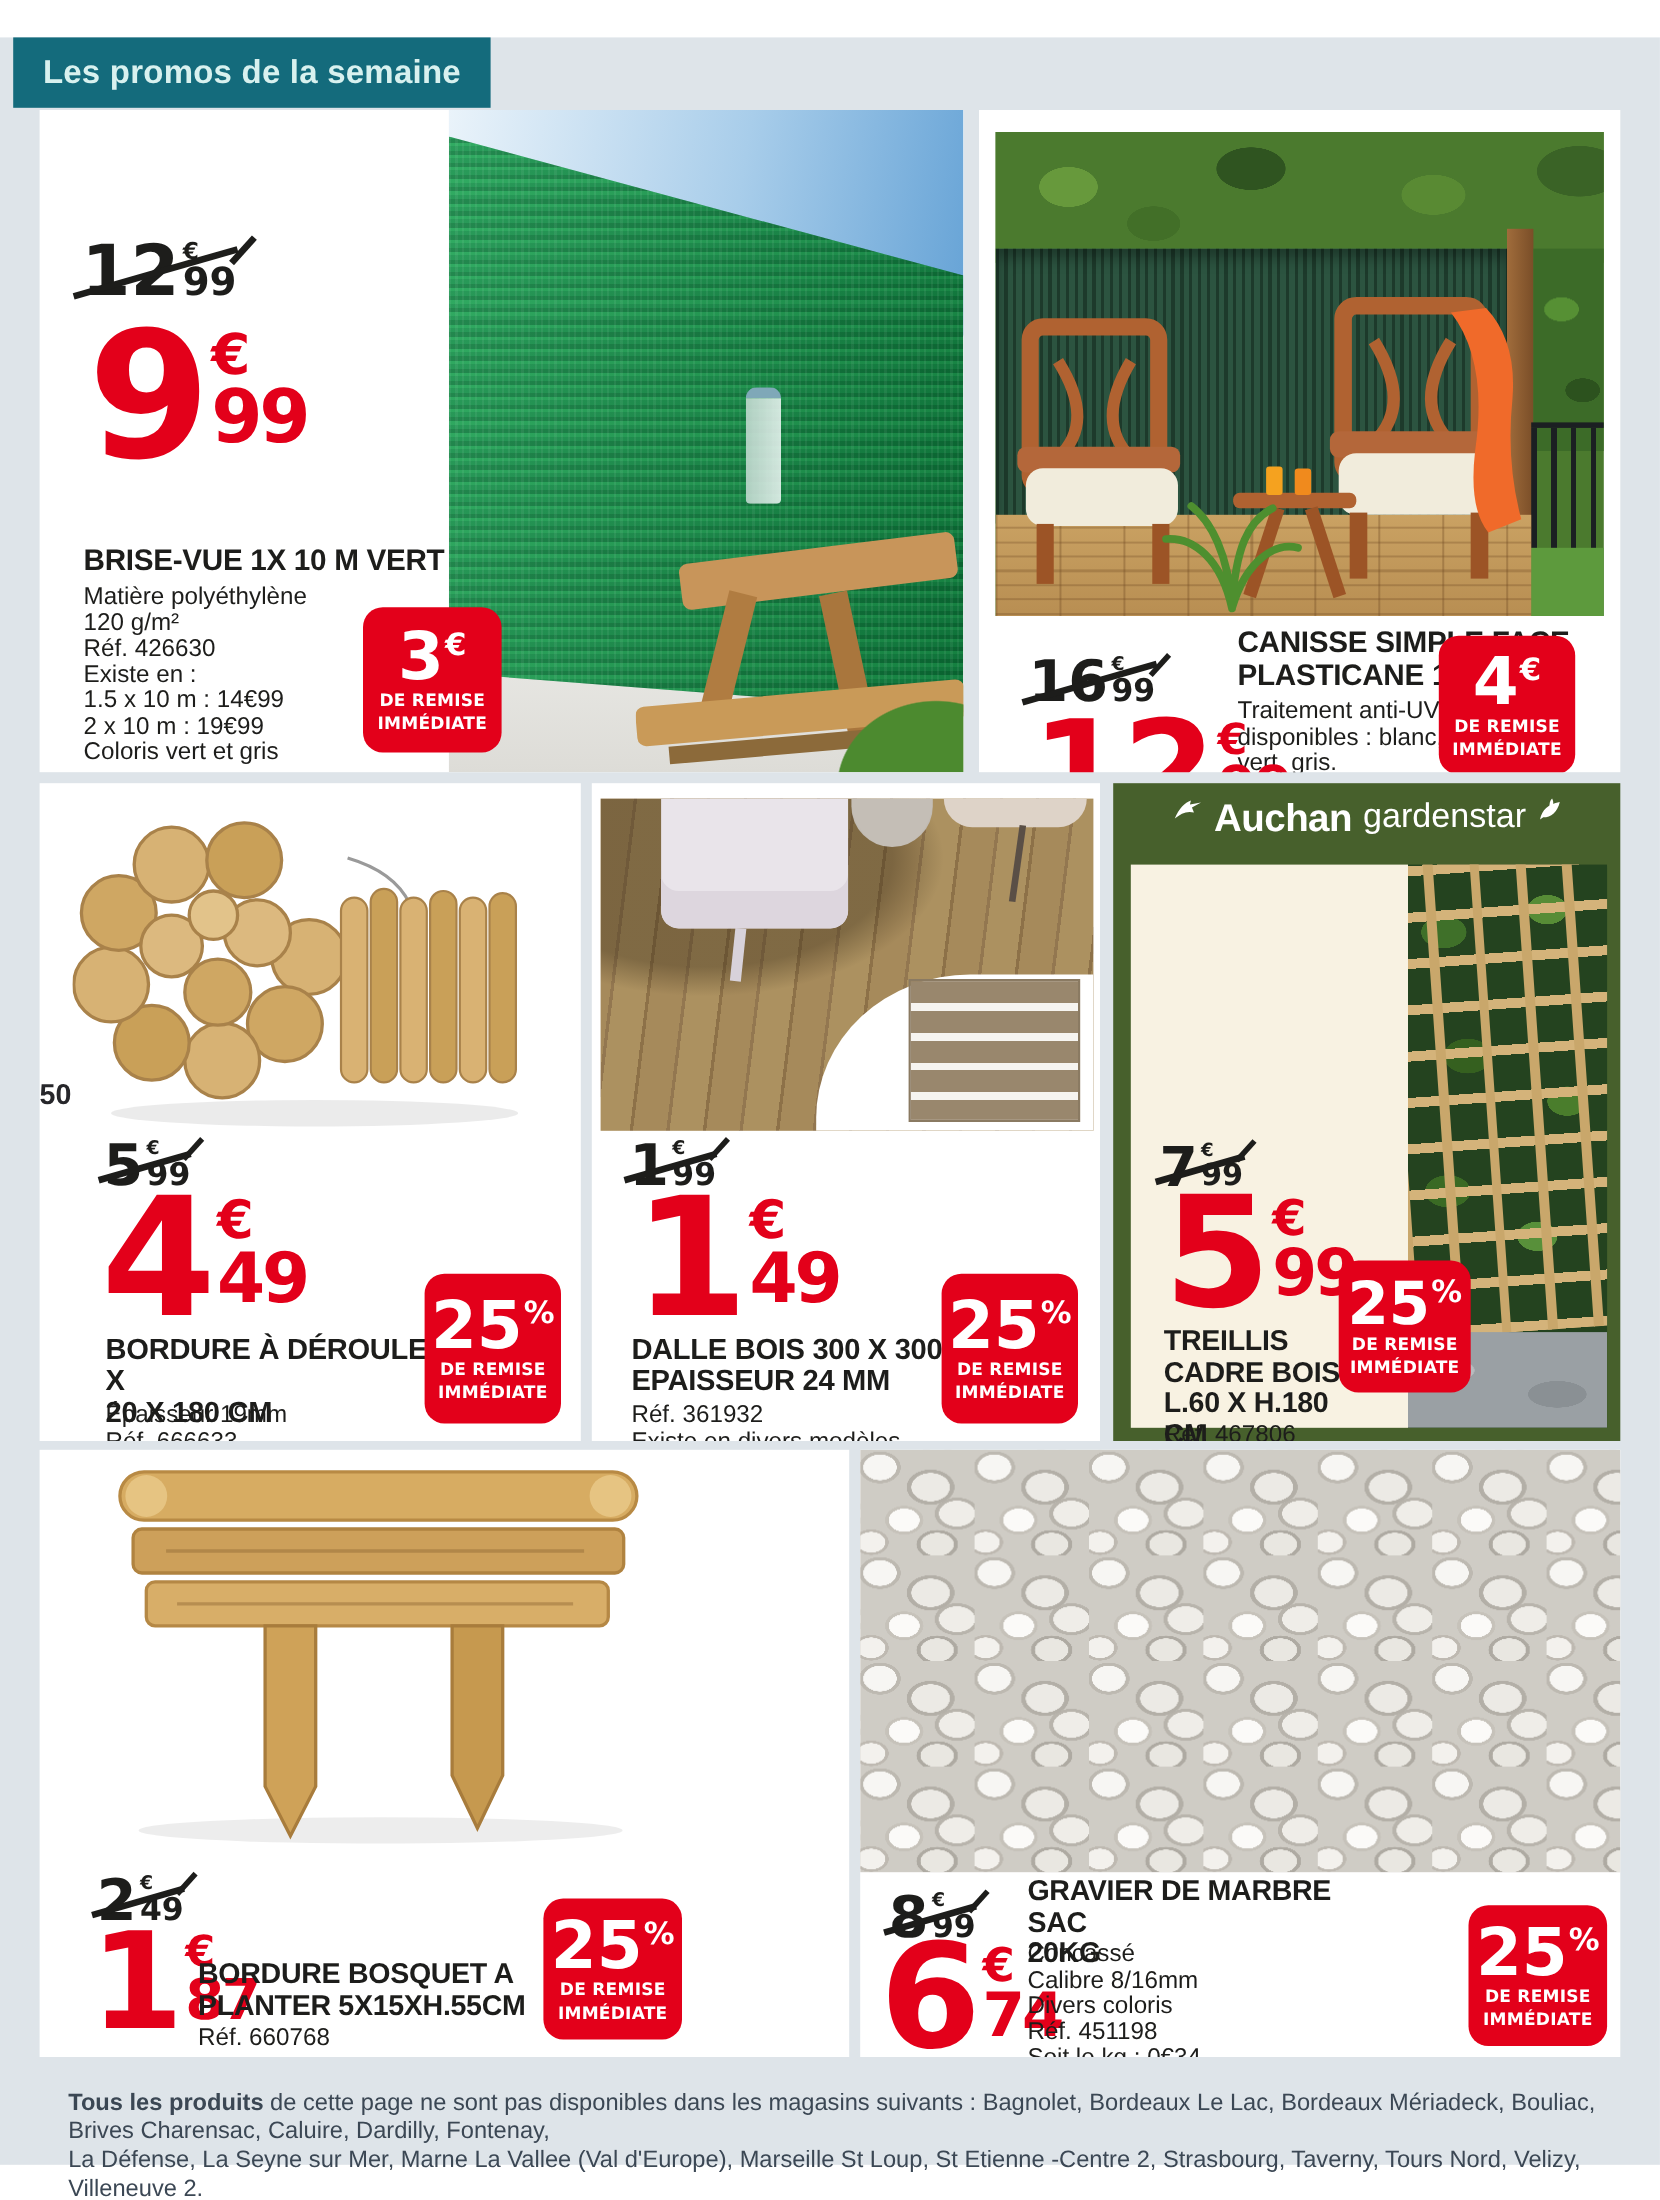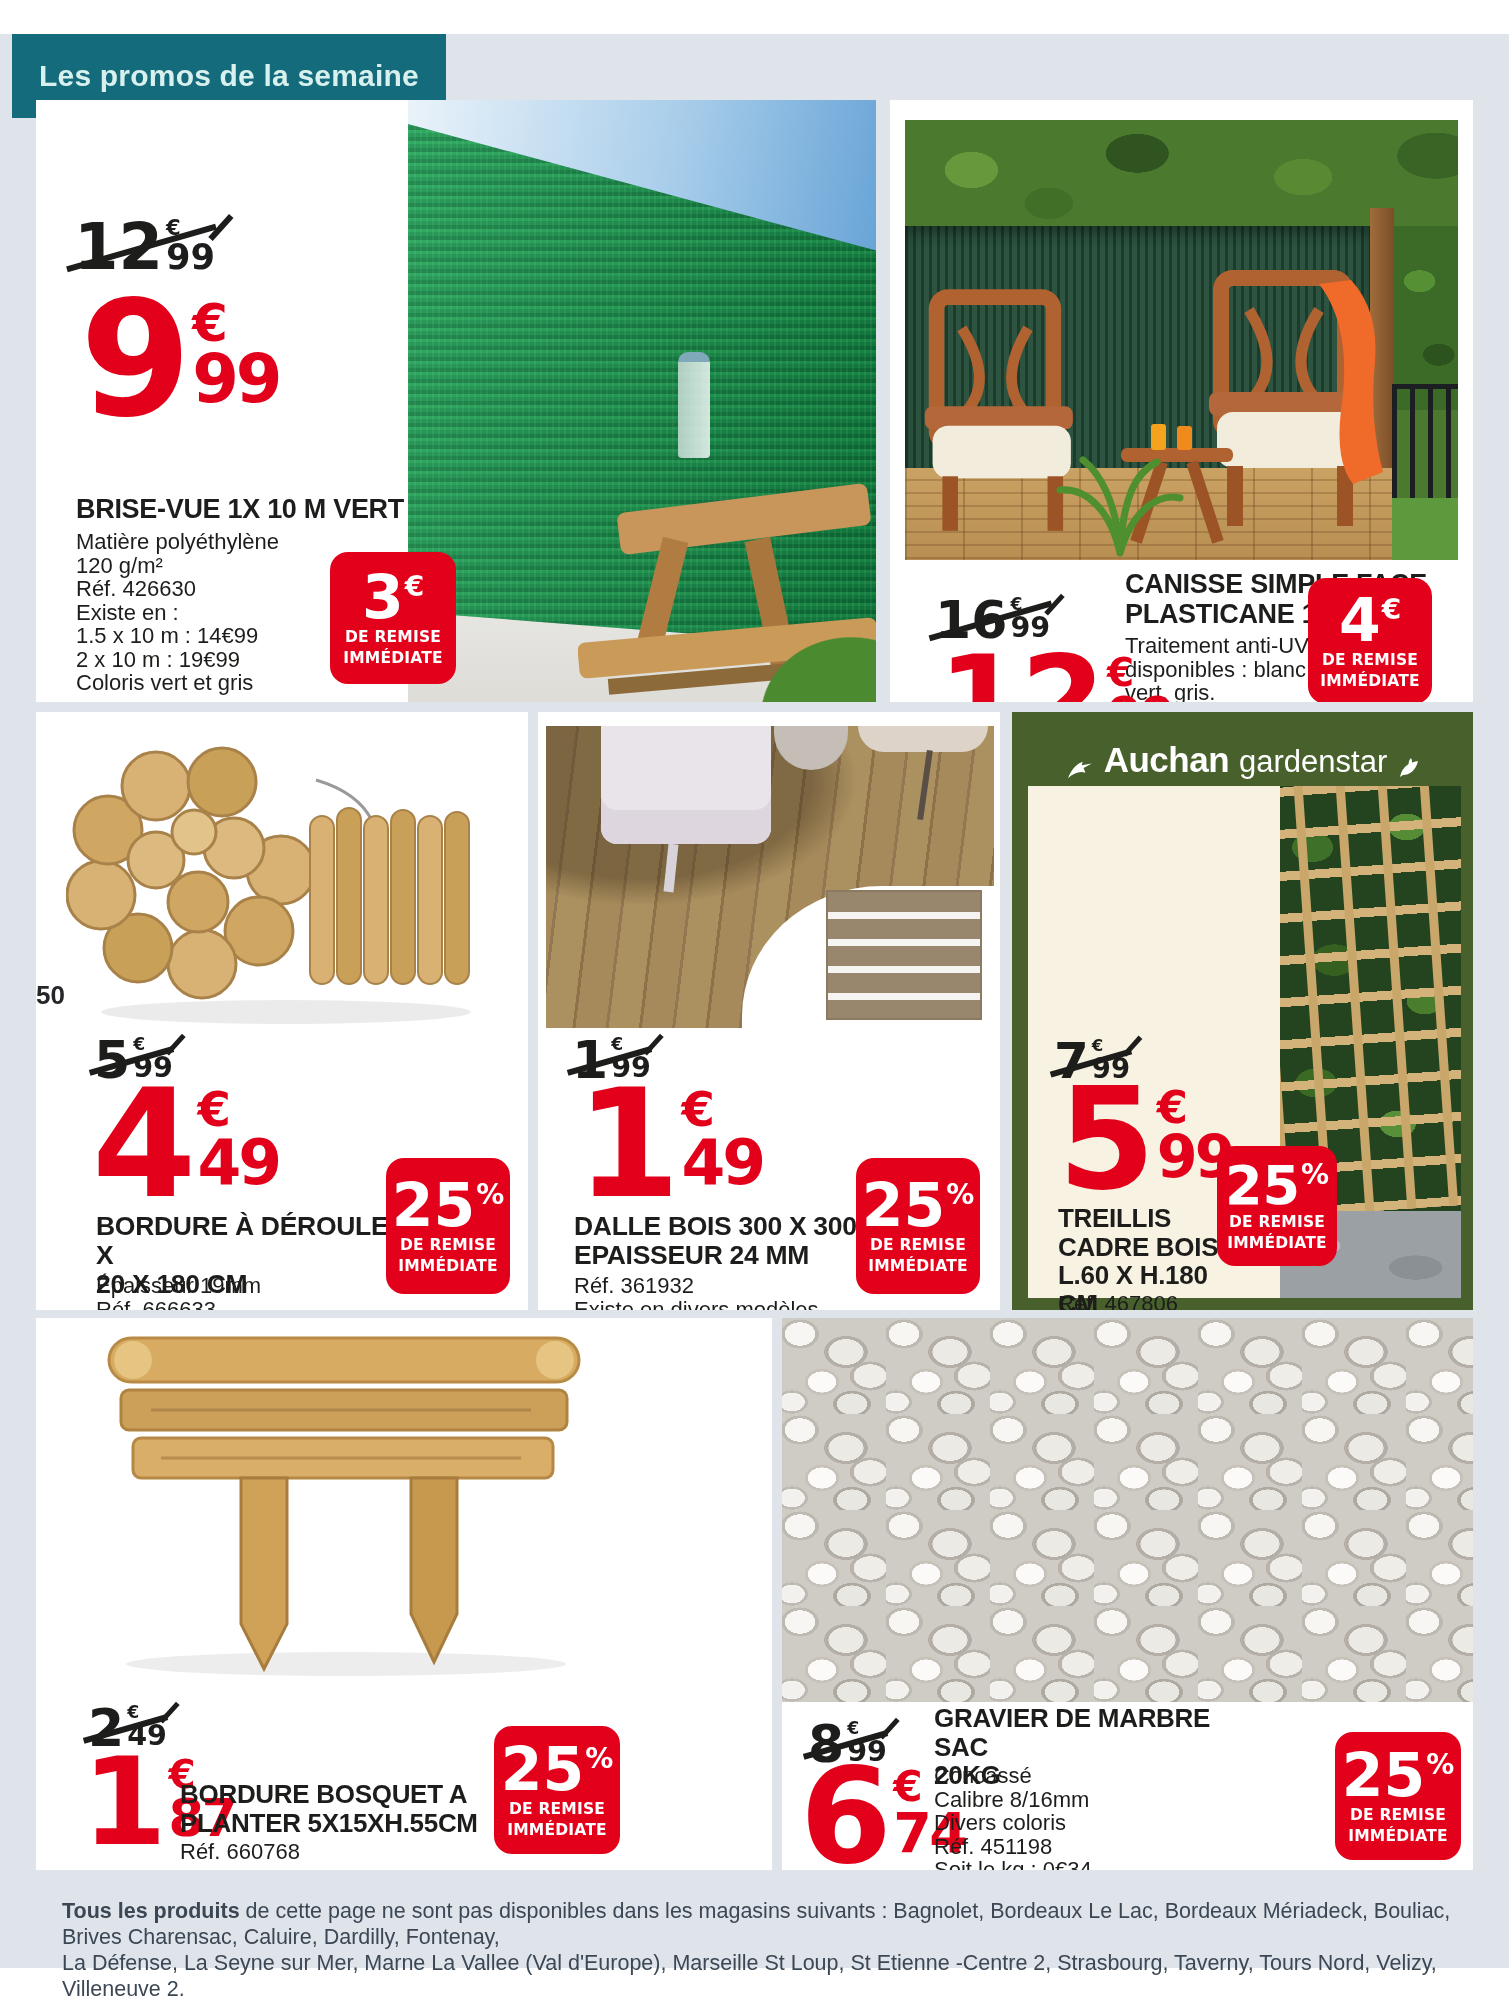--- a/index.html
+++ b/index.html
@@ -2,21 +2,21 @@
 <html><head>
 <meta charset="utf-8">
 <style>
   html,body{margin:0;padding:0;background:#fff}
   #page{position:relative;width:1509px;height:2000px;background:#fff;overflow:hidden;
         font-family:"Liberation Sans",sans-serif;color:#1d1d1b}
   .bg{position:absolute;left:0;top:34px;width:1509px;height:1934px;background:#dee4e9}
 
   
   .page-header{position:absolute;left:12px;top:34px;height:64px;line-height:64px;
-    background:#146b7c;color:#d8f1ef;font-size:30px;font-weight:bold;padding:10px 27px;
+    background:#146b7c;color:#d8f1ef;font-size:30px;font-weight:bold;padding:0 27px;
     letter-spacing:.2px}
   .page-num{position:absolute;left:36px;top:980px;font-size:26px;font-weight:bold;color:#26262a}
 
   
   .card{position:absolute;background:#fff;overflow:hidden}
   .card.green{background:#47602c}
 
   
   .po{position:absolute;display:inline-flex;font-weight:bold;color:#1d1d1b;
       font-family:"DejaVu Sans",sans-serif}
@@ -141,21 +141,21 @@
      radial-gradient(26px 20px at 18px 16px,#f7f6f3 0 58%,#bdb9b1 59% 72%,rgba(0,0,0,0) 73%),
      radial-gradient(30px 22px at 64px 34px,#eceae5 0 58%,#b3afa7 59% 72%,rgba(0,0,0,0) 73%),
      radial-gradient(24px 18px at 40px 64px,#fbfaf8 0 58%,#c6c2ba 59% 72%,rgba(0,0,0,0) 73%),
      radial-gradient(28px 20px at 88px 58px,#efede8 0 58%,#b8b4ac 59% 72%,rgba(0,0,0,0) 73%),
      radial-gradient(22px 16px at 10px 84px,#f3f1ed 0 58%,#beb9b1 59% 72%,rgba(0,0,0,0) 73%),
      radial-gradient(26px 18px at 70px 86px,#e9e7e1 0 58%,#aeaaa2 59% 72%,rgba(0,0,0,0) 73%);
      background-size:104px 96px}
 
   
   .gs-header{position:absolute;left:0;top:12px;width:100%;height:56px;display:flex;
-     align-items:flex-end;justify-content:center;gap:10px;color:#fff}
+     align-items:flex-start;justify-content:center;gap:10px;color:#fff}
   .gs-header .auchan{font-size:35px;font-weight:bold;letter-spacing:-.5px}
   .gs-header .gstar{font-size:31px;font-weight:normal;letter-spacing:0}
   .gs-panel{position:absolute;left:16px;top:74px;width:252px;height:512px;background:#f8f2e2}
 </style>
 </head>
 <body>
 
 <div id="page">
   <div class="bg"></div>
 

